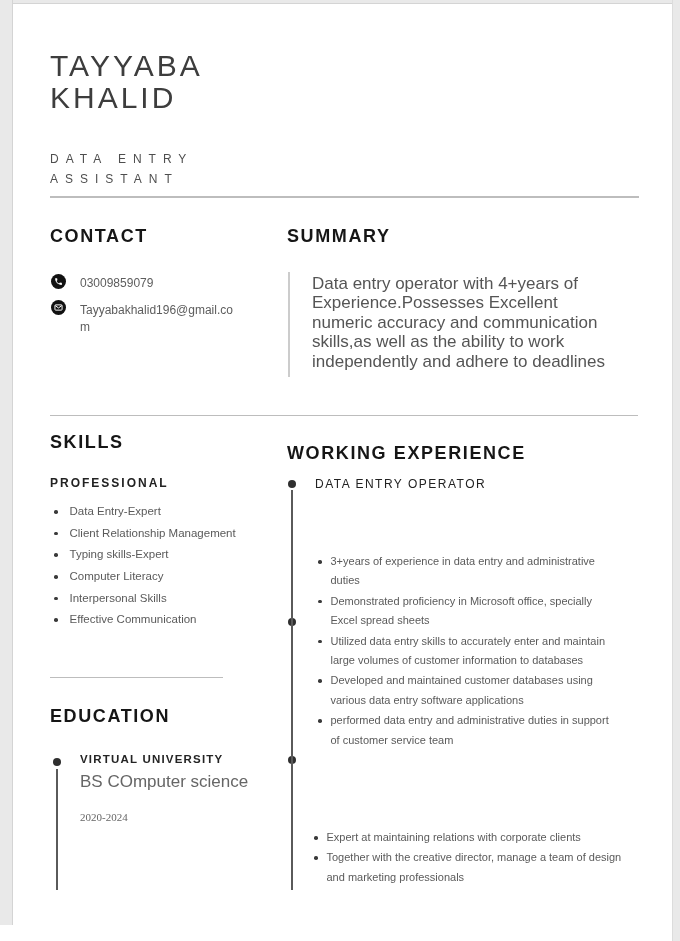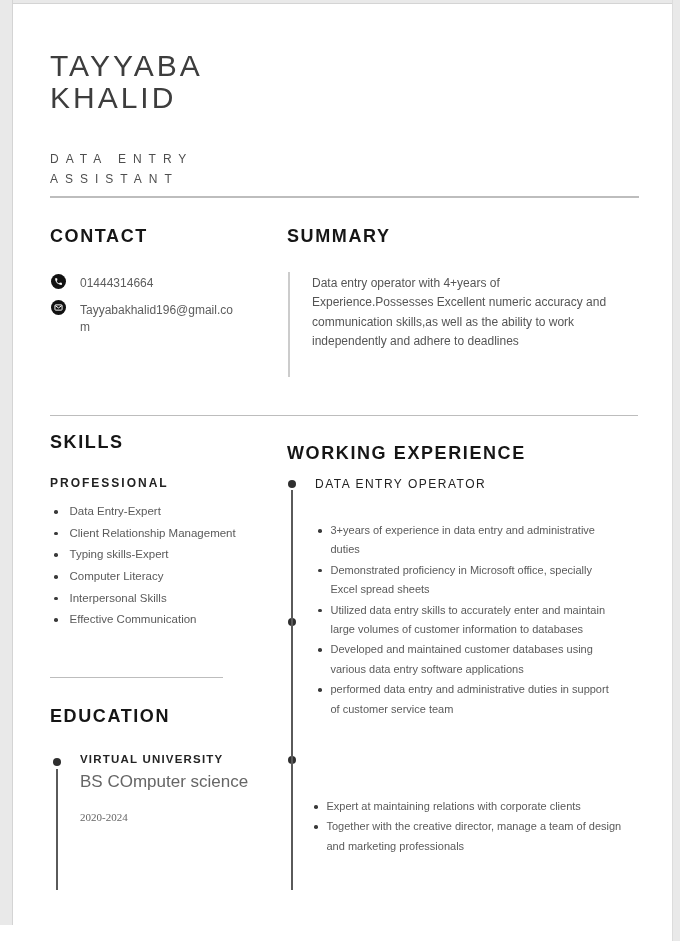--- a/index.html
+++ b/index.html
@@ -64,21 +64,21 @@
   #email-text {
     left:80px; top:302px; width:160px;
     font-size:12px; line-height:17px; color:#5d5d5d;
     overflow-wrap:anywhere; word-break:break-all;
   }
 
   
   #summary-quote-line { left:288px; top:272px; width:2px; height:105px; background:#cccccc; }
   #summary-text {
     left:312px; top:274px; width:302px;
-    font-size:12px; line-height:19.4px; color:#555555;
+    font-size:17px; line-height:19.4px; color:#555555;
   }
 
   
   #skills-subheading { left:50px; top:476px; }
   #skills-list { left:52px; top:505px; width:240px; list-style:none; }
   #skills-list li { display:flex; align-items:flex-start; margin-bottom:8.7px; height:13px; }
   #skills-list .dot {
     width:3.5px; height:3.5px; border-radius:50%; background:#3a3a3a;
     margin:5px 12px 0 2px; flex:none;
   }
@@ -93,21 +93,21 @@
   #edu-degree { left:80px; top:772px; font-size:17px; color:#666666; }
   #edu-years  { left:80px; top:811px; font-size:11px; color:#666666;font-family:Liberation Serif, serif; }
 
   
   #exp-dot-1 { left:288px; top:480px; }
   #exp-dot-2 { left:288px; top:618px; }
   #exp-dot-3 { left:288px; top:756px; }
   #exp-line  { left:291px; top:490px; height:400px; }
   #exp-job-title { left:315px; top:477px; font-size:12px; font-weight:400; letter-spacing:1.5px; color:#222222; }
 
-  .exp-list { position:absolute; list-style:none; }
+  .exp-list { position:absolute; list-style:none;margin-top:31px; }
   .exp-list li { display:flex; align-items:flex-start; margin-bottom:1px; }
   .exp-list .dot {
     width:3.5px; height:3.5px; border-radius:50%; background:#3a3a3a;
     margin:8px 9px 0 0; flex:none;
   }
   .exp-list .lbl { font-size:11px; line-height:19.4px; color:#5a5a5a; }
   #exp-list-primary   { left:318px; top:521px; width:302px; }
   #exp-list-secondary { left:314px; top:797px; width:316px; }
 </style>
 </head>
@@ -122,21 +122,21 @@
   <div class="abs" id="name">TAYYABA KHALID</div>
   <div class="abs" id="role">DATA ENTRY ASSISTANT</div>
   <div class="divider" id="divider-header"></div>
 
   <div class="h1" id="contact-heading">CONTACT</div>
   <span class="icon-circle" id="phone-icon">
     <svg width="9" height="9" viewBox="0 0 24 24" aria-hidden="true">
       <path fill="#ffffff" d="M6.62 10.79c1.44 2.83 3.76 5.14 6.59 6.59l2.2-2.21c.27-.27.67-.36 1.02-.24 1.12.37 2.33.57 3.57.57.55 0 1 .45 1 1V20c0 .55-.45 1-1 1-9.39 0-17-7.61-17-17 0-.55.45-1 1-1h3.5c.55 0 1 .45 1 1 0 1.25.2 2.45.57 3.57.11.35.03.74-.25 1.02l-2.2 2.2z"></path>
     </svg>
   </span>
-  <div class="abs" id="phone-text">01444314664</div>
+  <div class="abs" id="phone-text">03009859079</div>
   <span class="icon-circle" id="email-icon">
     <svg width="9" height="9" viewBox="0 0 24 24" aria-hidden="true">
       <rect x="2.5" y="5" width="19" height="14" rx="2" fill="none" stroke="#ffffff" stroke-width="2.6"></rect>
       <path d="M3.5 7l8.5 6.2L20.5 7" fill="none" stroke="#ffffff" stroke-width="2.6"></path>
     </svg>
   </span>
   <div class="abs" id="email-text">Tayyabakhalid196@gmail.com</div>
 
   <div class="h1" id="summary-heading">SUMMARY</div>
   <div class="abs" id="summary-quote-line"></div>

